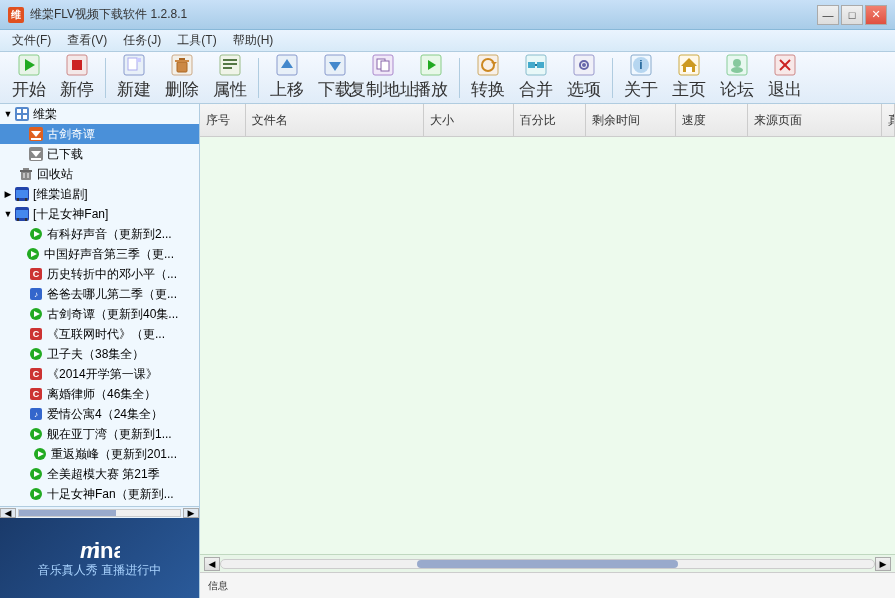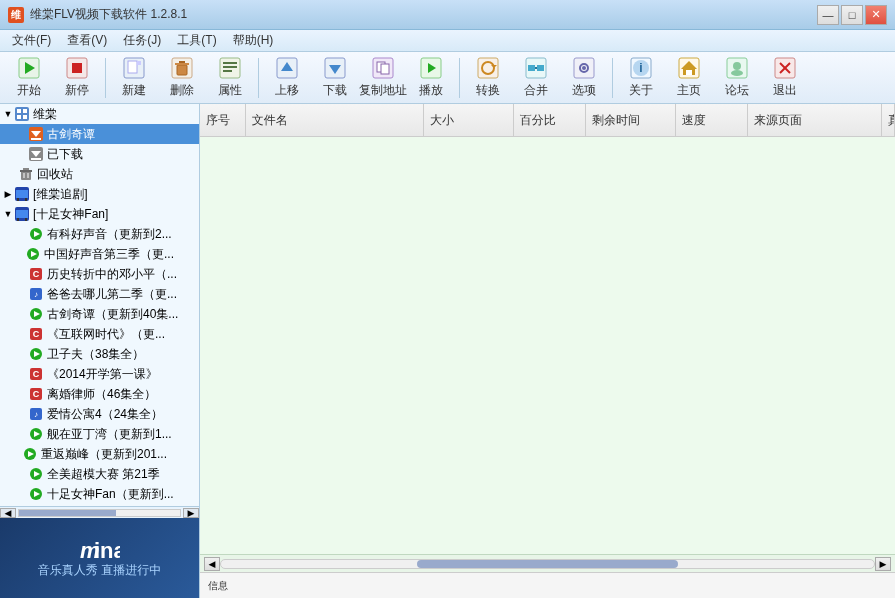--- a/index.html
+++ b/index.html
@@ -105,21 +105,21 @@
       gap: 2px;
     }
     .tool-btn .tb-icon {
       width: 24px;
       height: 24px;
       display: flex;
       align-items: center;
       justify-content: center;
     }
     .tool-btn .tb-label {
-      font-size: 12px;
+      font-size: 17px;
       color: #333;
       white-space: nowrap;
     }
     .tb-sep {
       width: 1px;
       height: 40px;
       background: #b0cce0;
       margin: 0 3px;
     }
 
@@ -719,21 +719,21 @@
           <span style="width:10px;"></span>
           <span class="node-icon">
             <svg width="14" height="14" viewBox="0 0 14 14">
                 <circle cx="7" cy="7" r="6" fill="#22aa22"></circle>
                 <polygon points="5,4 11,7 5,10" fill="white"></polygon>
               </svg>
           </span>
           <span class="node-label">舰在亚丁湾（更新到1...</span>
         </div>
 
-        <div class="tree-item" style="padding-left:12px;align-items:center;">
+        <div class="tree-item" style="padding-left:22px;align-items:center;">
           <span style="width:10px;"></span>
           <span class="node-icon">
             <svg width="14" height="14" viewBox="0 0 14 14">
                 <circle cx="7" cy="7" r="6" fill="#22aa22"></circle>
                 <polygon points="5,4 11,7 5,10" fill="white"></polygon>
               </svg>
           </span>
           <span class="node-label">重返巅峰（更新到201...</span>
         </div>
 

